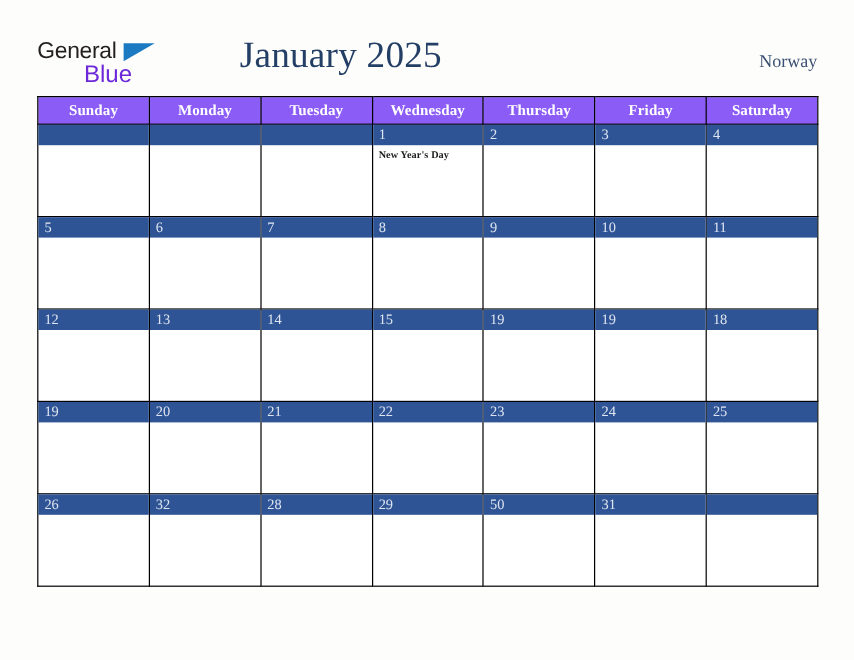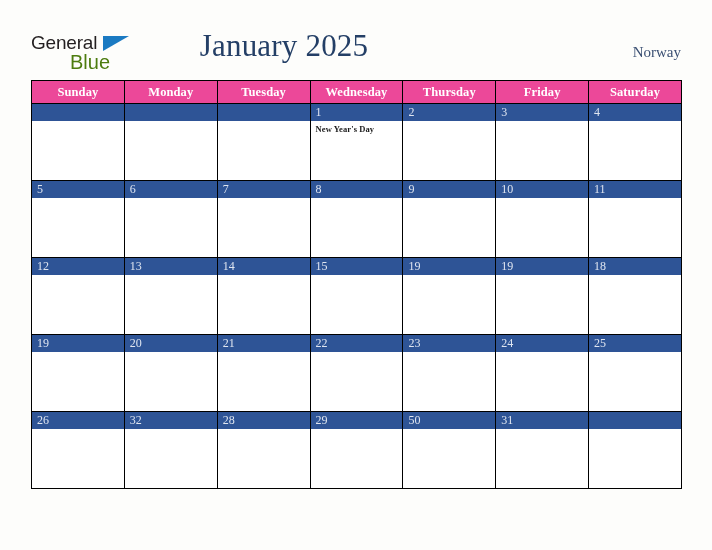--- a/index.html
+++ b/index.html
@@ -52,21 +52,21 @@
     height: 0;
     border-left: 26px solid #1b7ac2;
     border-bottom: 15px solid transparent;
   }
   .logo-blue {
     position: absolute;
     left: 39px;
     top: 18px;
     font-family: "Liberation Sans", sans-serif;
     font-size: 20px;
-    color: #4d7c0f;
+    color: #6d28d9;
     line-height: 22px;
   }
 
   .cal-title {
     position: absolute;
     left: 0;
     top: 28px;
     width: 568px;
     text-align: center;
     font-size: 31px;
@@ -88,21 +88,21 @@
     position: absolute;
     left: 31px;
     top: 80px;
     width: 650px;
     border-collapse: collapse;
     table-layout: fixed;
   }
   .grid col { width: 92.85px; }
 
   .grid thead th {
-    background: #ec4899;
+    background: #8b5cf6;
     color: #ffffff;
     font-size: 12.5px;
     font-weight: bold;
     height: 22px;
     padding: 0;
     text-align: center;
     border: 1px solid #000000;
     letter-spacing: 0.1px;
   }
 

